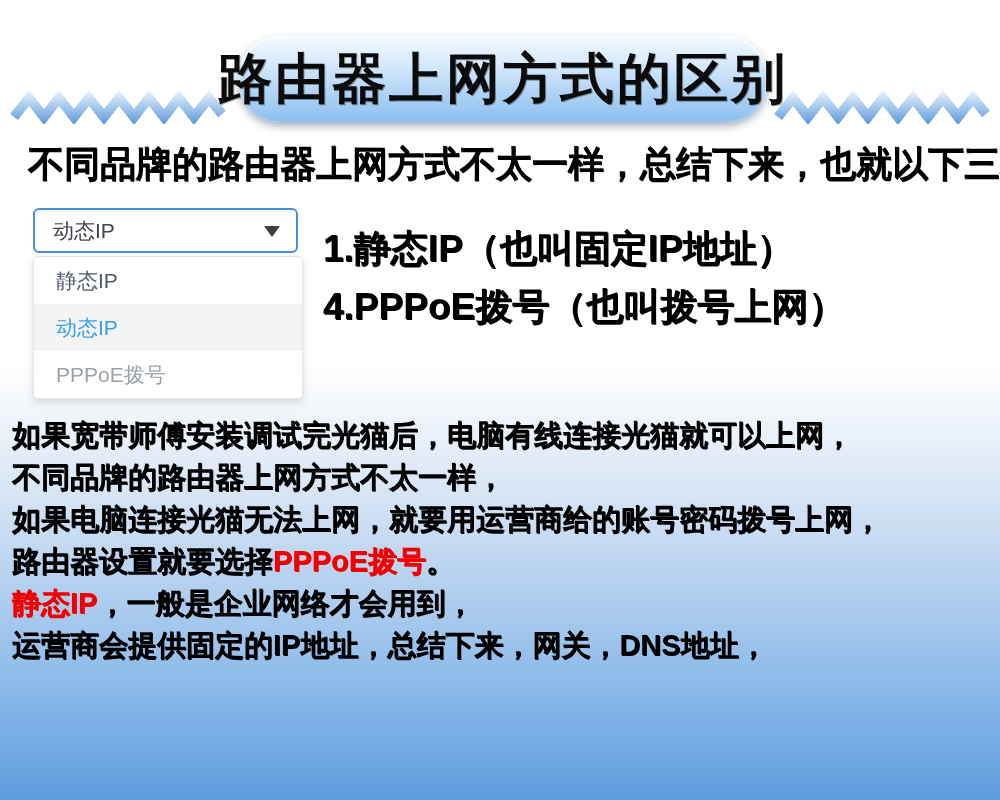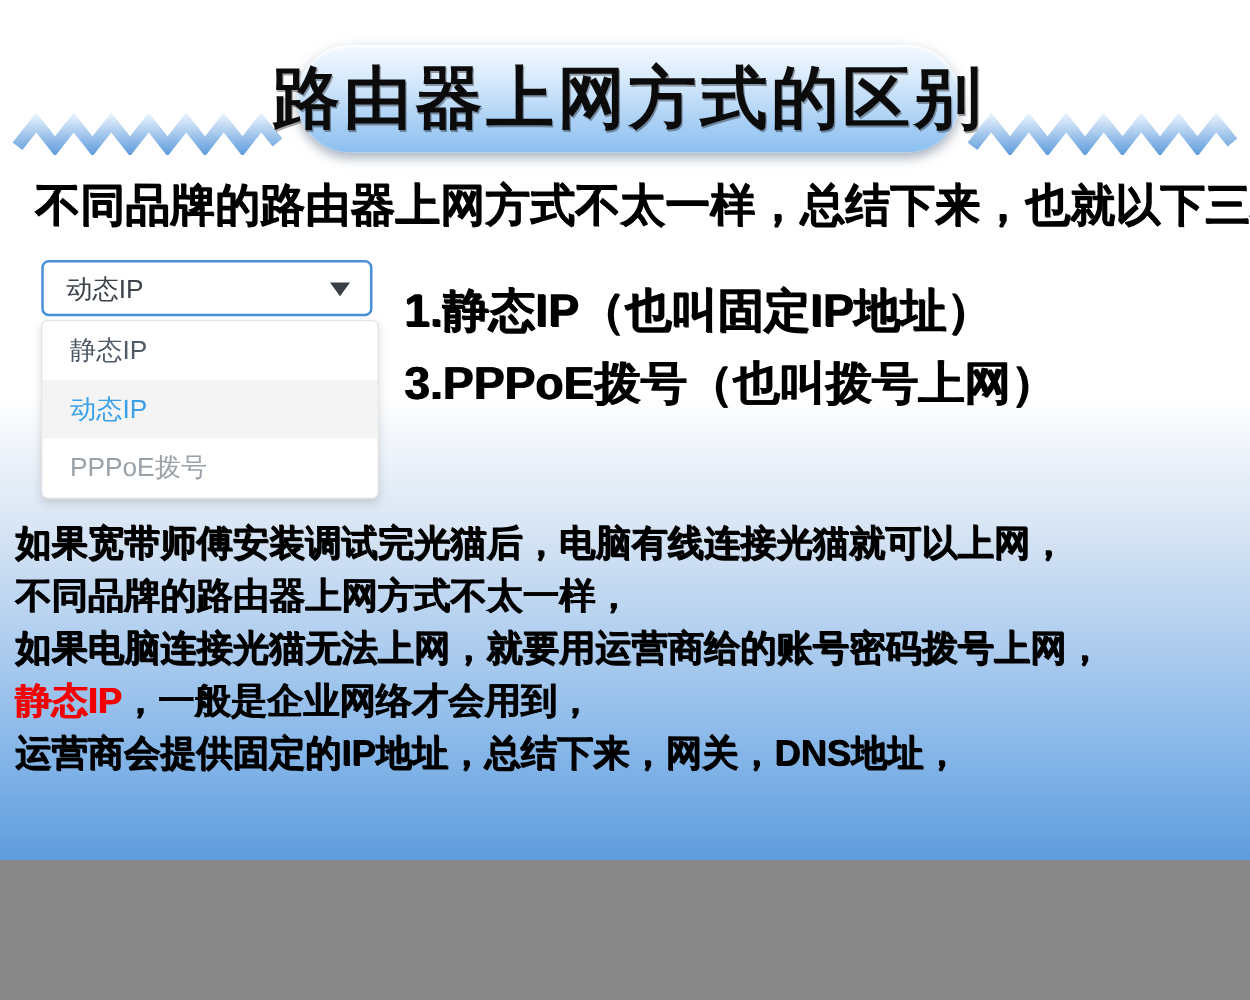--- a/index.html
+++ b/index.html
@@ -1,19 +1,19 @@
 <!DOCTYPE html>
 <html style="--red: #f20000; --select-border: #4a90d9;"><head>
 <meta charset="utf-8">
 <style>
   * { margin: 0; padding: 0; box-sizing: border-box; }
   html,body { background:#888; }
   .canvas {
     position: relative;
-    width: 1000px; height: 688px;
+    width: 1000px; height: 800px;
     margin: 0 auto;
     overflow: hidden;
     font-family: "Liberation Sans", "DejaVu Sans", sans-serif;
     background: linear-gradient(180deg,
       #ffffff 0%, #ffffff 46%,
       #eaf1f9 54%, #d6e4f4 62%,
       #aecdef 75%, #84b5e8 88%,
       #5f9cdd 100%);
   }
   
@@ -136,24 +136,25 @@
   </div>
 
   <div class="menu">
       <div class="menu-option" style="color: rgb(79, 90, 102);">静态IP</div>
       <div class="menu-option selected" style="color: rgb(58, 160, 232);">动态IP</div>
       <div class="menu-option" style="color: rgb(153, 161, 169);">PPPoE拨号</div>
     </div>
 
   <div class="methods">
       <div class="method-line">1.静态IP（也叫固定IP地址）</div>
-      <div class="method-line">3.PPPoE拨号（也叫拨号上网）</div>
+      <div class="method-line">4.PPPoE拨号（也叫拨号上网）</div>
     </div>
 
   <div class="body-par">
       <div class="body-line"><span>如果宽带师傅安装调试完光猫后，电脑有线连接光猫就可以上网，</span></div>
       <div class="body-line"><span>不同品牌的路由器上网方式不太一样，</span></div>
       <div class="body-line"><span>如果电脑连接光猫无法上网，就要用运营商给的账号密码拨号上网，</span></div>
+      <div class="body-line"><span>路由器设置就要选择</span><span class="red">PPPoE拨号</span><span>。</span></div>
       <div class="body-line"><span class="red">静态IP</span><span>，一般是企业网络才会用到，</span></div>
       <div class="body-line"><span>运营商会提供固定的IP地址，总结下来，网关，DNS地址，</span></div>
     </div>
 
 </div>
 
 </body></html>

